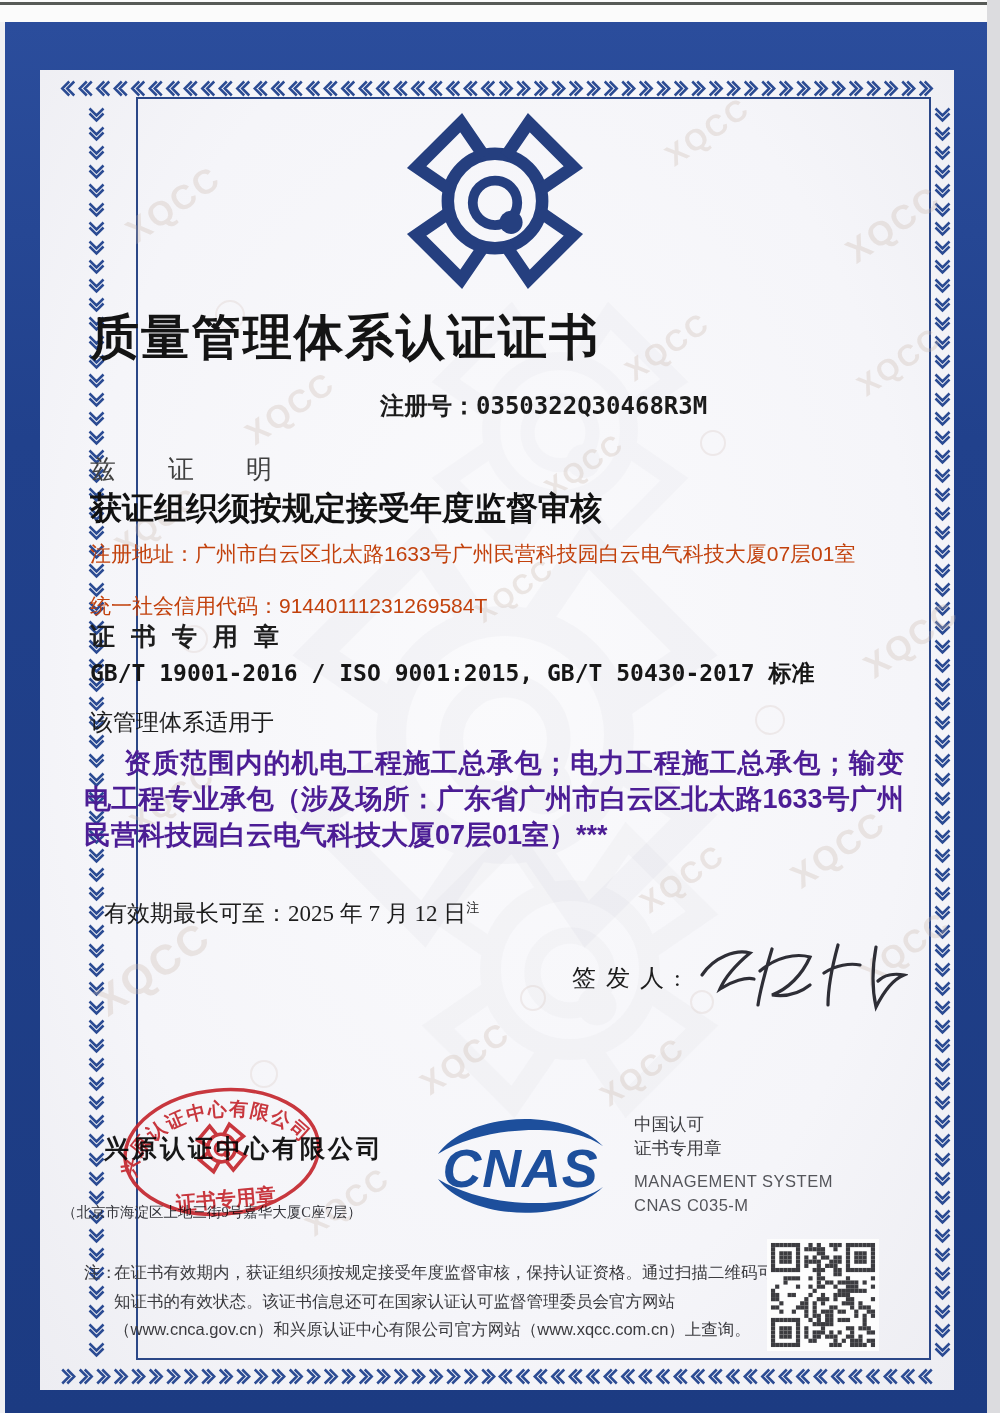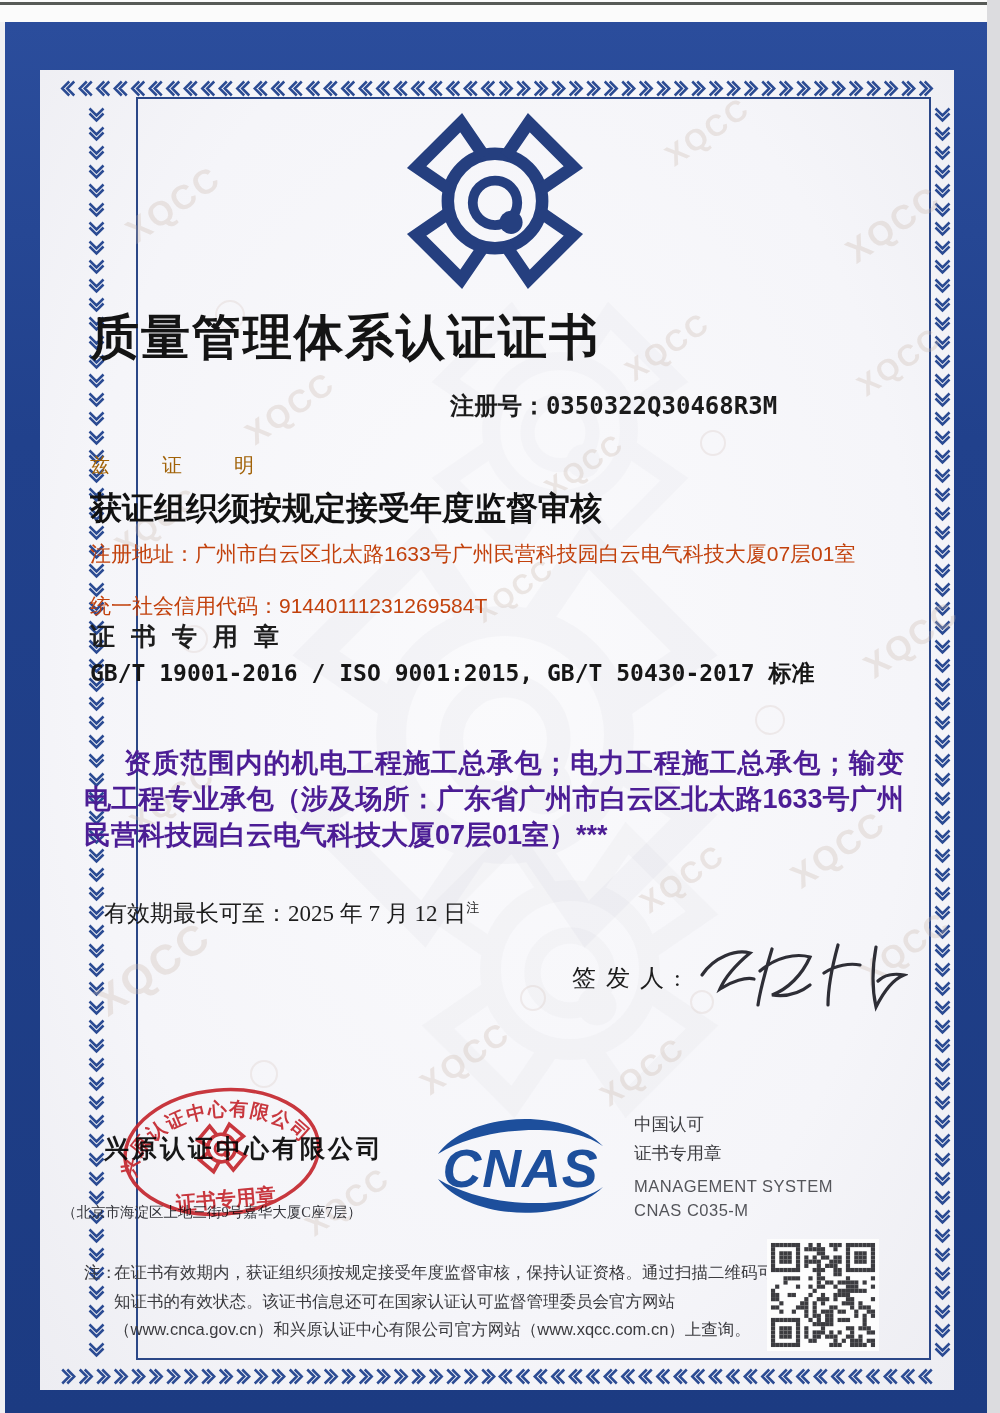--- a/index.html
+++ b/index.html
@@ -30,42 +30,42 @@
   .wm{position:absolute;color:#cbb8ac;opacity:.30;font-weight:bold;letter-spacing:2px;
       transform:rotate(-35deg);font-family:"Liberation Sans",sans-serif;}
   .wm-ring{position:absolute;border:2px solid #cbb8ac;border-radius:50%;opacity:.22;}
   .ghost{position:absolute;color:#9595a2;}
 
   .logo{color:#253f7f;}
   .title{font-size:49px;font-weight:900;letter-spacing:2px;color:#141414;
          font-family:"Liberation Sans",sans-serif;}
   .regno{font-size:24px;font-weight:bold;color:#1b1b1b;}
   .regno .num{font-family:"DejaVu Sans Mono",monospace;}
-  .h-certify{font-size:20px;color:#a16207;font-family:Liberation Serif, serif;}
+  .h-certify{font-size:26px;color:#404040;font-family:Liberation Serif, serif;}
   .sp52{letter-spacing:52px;margin-right:-52px;display:inline-block;}
   .sp16{letter-spacing:16px;margin-right:-16px;display:inline-block;}
   .company{font-size:32px;font-weight:bold;color:#111;}
   .addr{font-size:21px;color:#c2410c;}
   .h-conform{font-size:25px;font-weight:600;color:#1d1d1d;font-family:"Liberation Serif",serif;}
   .standards{font-size:23px;font-weight:bold;color:#161616;
              font-family:"DejaVu Sans Mono",monospace;}
   .h-scope{font-size:23px;color:#1d1d1d;font-family:"Liberation Serif",serif;}
   .scope{left:84px;width:820px;font-size:27px;font-weight:bold;line-height:36px;color:#4c1d95;
          text-align:justify;text-indent:40px;word-break:break-all;}
   .dates{font-size:23px;color:#1c1c1c;font-family:"Liberation Serif",serif;}
   .sup{font-size:13px;vertical-align:super;}
   .signer{font-size:24px;color:#1c1c1c;font-family:"Liberation Serif",serif;
           letter-spacing:10px;}
   .signature{color:#2e2e36;}
   .issuer-name{font-size:25px;font-weight:bold;letter-spacing:3px;color:#171717;
                font-family:"Liberation Serif",serif;}
   .issuer-addr{font-size:14.5px;color:#33343a;font-family:"Liberation Serif",serif;}
   .seal{opacity:.92;mix-blend-mode:multiply;transform:rotate(-5deg);}
   .cnas-text div{font-family:"Liberation Serif",serif;}
-  .cnas-cn{font-size:17.5px;color:#3c3c40;margin-bottom:5px;}
+  .cnas-cn{font-size:17.5px;color:#3c3c40;}
   .cnas-en{font-size:16.5px;color:#54555a;letter-spacing:.5px;margin-bottom:5px;
            font-family:"Liberation Sans",sans-serif !important;}
   .note{left:84px;width:692px;font-size:16.5px;line-height:28.5px;color:#3a3a3e;
         padding-left:30px;}
   .note-label{position:absolute;left:0;top:0;}
   .qr{background:#fdfdfd;}
 </style>
 </head>
 <body>
 
@@ -145,37 +145,38 @@
     </div>
 
   <div class="content">
 
     <svg class="abs logo" style="left:405px;top:112px" width="180" height="178" viewBox="0 0 100 100">
         <use href="#q-emblem"></use>
       </svg>
 
     <div class="abs ctr title" style="top:305px">质量管理体系认证证书</div>
 
-    <div class="abs regno" style="left:380px;top:390px;width:467px;text-align:center">
+    <div class="abs regno" style="left:380px;top:390px;width:467px;text-align:left">
       <span>注册号：</span><span class="num">0350322Q30468R3M</span>
     </div>
 
     <div class="abs ctr h-certify" style="top:452px">
       <span class="sp52">兹证明</span>
     </div>
 
     <div class="abs ctr company" style="top:487px">获证组织须按规定接受年度监督审核</div>
     <div class="abs ctr addr" style="top:540px">注册地址：广州市白云区北太路1633号广州民营科技园白云电气科技大厦07层01室</div>
     <div class="abs ctr addr" style="top:592px">统一社会信用代码：91440111231269584T</div>
 
     <div class="abs ctr h-conform" style="top:620px">
       <span class="sp16">证书专用章</span>
     </div>
     <div class="abs ctr standards" style="top:658px">GB/T 19001-2016 / ISO 9001:2015, GB/T 50430-2017 标准</div>
 
+    <div class="abs ctr h-scope" style="top:707px">该管理体系适用于</div>
     <div class="abs scope" style="top:745px">资质范围内的机电工程施工总承包；电力工程施工总承包；输变电工程专业承包（涉及场所：广东省广州市白云区北太路1633号广州民营科技园白云电气科技大厦07层01室）***</div>
 
     <div class="abs dates" style="left:104px;top:898px">
       <span>有效期最长可至：2025 年 7 月 12 日</span><span class="sup">注</span>
     </div>
 
     <div class="abs signer" style="left:572px;top:962px">签发人:</div>
     <svg class="abs signature" style="left:688px;top:935px" width="220" height="80" viewBox="0 0 220 80" fill="none" stroke="currentColor" stroke-width="3.2" stroke-linecap="round">
       <path d="M14 40 C 26 22, 48 14, 62 18 C 50 28, 38 40, 32 54 C 44 46, 58 42, 66 44"></path>
       <path d="M84 14 C 78 34, 72 56, 70 70 M 72 36 C 88 22, 108 18, 122 22 C 114 40, 100 54, 84 60 C 98 62, 112 58, 122 50"></path>

